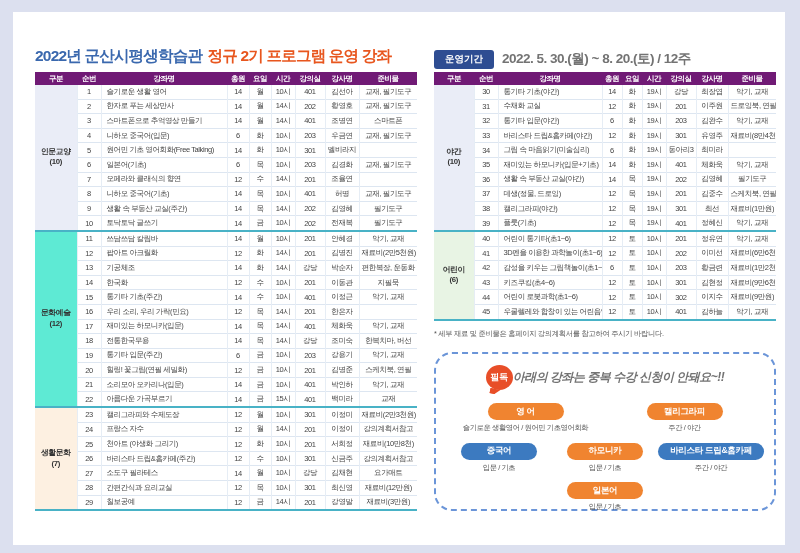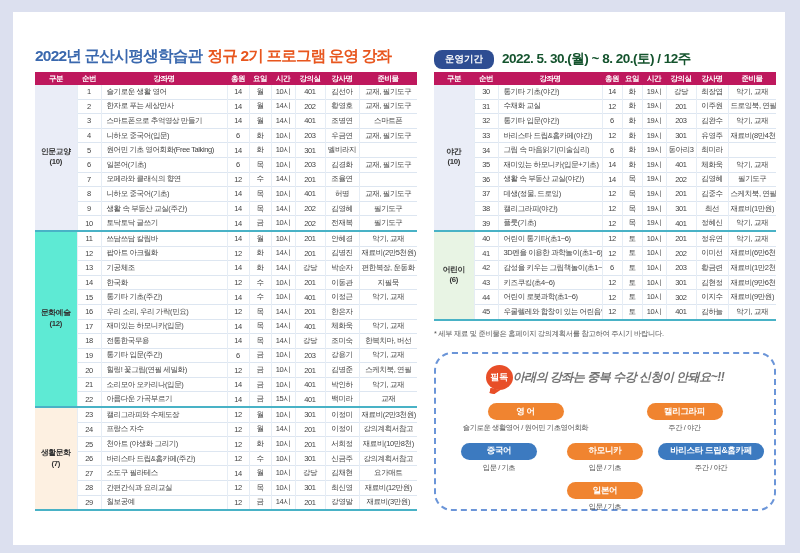--- a/index.html
+++ b/index.html
@@ -15,27 +15,27 @@
   
   .left-col{position:absolute;left:22px;top:34px;width:382px;}
   .page-title{height:26px;font-size:15.5px;font-weight:bold;letter-spacing:-0.8px;white-space:nowrap;}
   .t-navy{color:#3a68ae;}
   .t-orange{color:#e8561e;margin-left:2px;}
   
   .right-col{position:absolute;left:421px;top:34px;width:342px;}
   .period-row{height:26px;display:flex;align-items:center;gap:8px;}
   .period-badge{
     background:#2e4d92;color:#fff;font-weight:bold;font-size:9.5px;
-    padding:3px 11px;border-radius:8px;white-space:nowrap;
-  }
-  .period-text{color:#14532d;font-weight:bold;font-size:13.5px;letter-spacing:-0.5px;white-space:nowrap;}
+    padding:3px 11px;border-radius:3px;white-space:nowrap;
+  }
+  .period-text{color:#737373;font-weight:bold;font-size:13.5px;letter-spacing:-0.5px;white-space:nowrap;}
   
   table{border-collapse:collapse;table-layout:fixed;width:100%;border-bottom:2px solid #49b2c6;}
   th{
-    background:#be185d;color:#fff;font-size:7.5px;font-weight:bold;
+    background:#701a75;color:#fff;font-size:7.5px;font-weight:bold;
     height:13px;padding:0;letter-spacing:-0.5px;white-space:nowrap;overflow:hidden;
   }
   td{
     font-size:7.5px;color:#444;height:13.6px;padding:0 2px;text-align:center;
     border-top:1px solid #dde6f1;border-right:1px solid #e6edf5;
     white-space:nowrap;overflow:hidden;letter-spacing:-0.4px;
   }
   td:last-child{border-right:none;margin-left:48px;}
   tbody tr:first-child td{border-top:none;}
   tr.group-start td{border-top:2px solid #49b2c6;}

